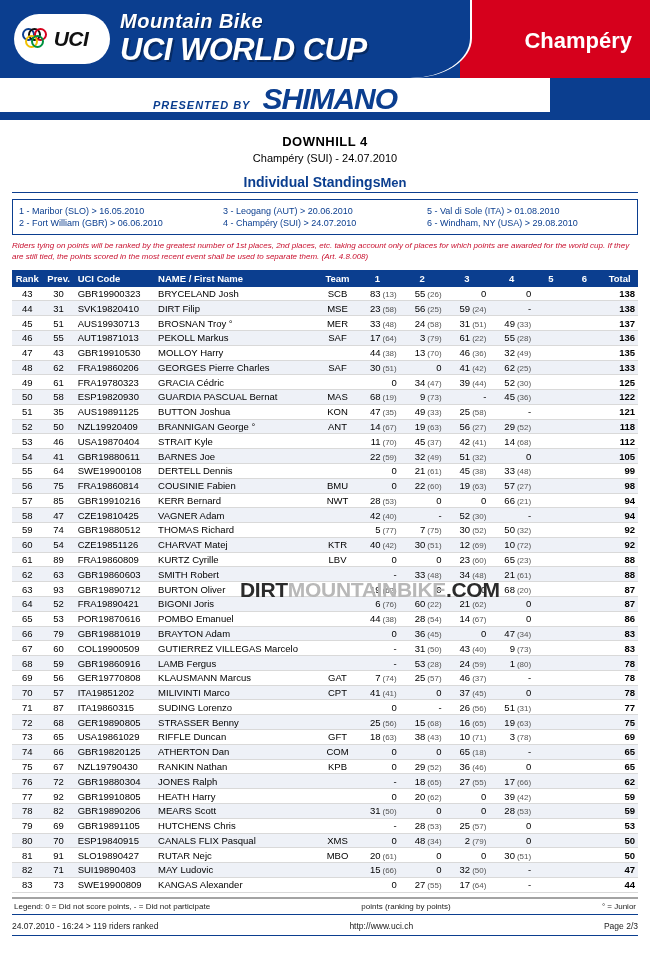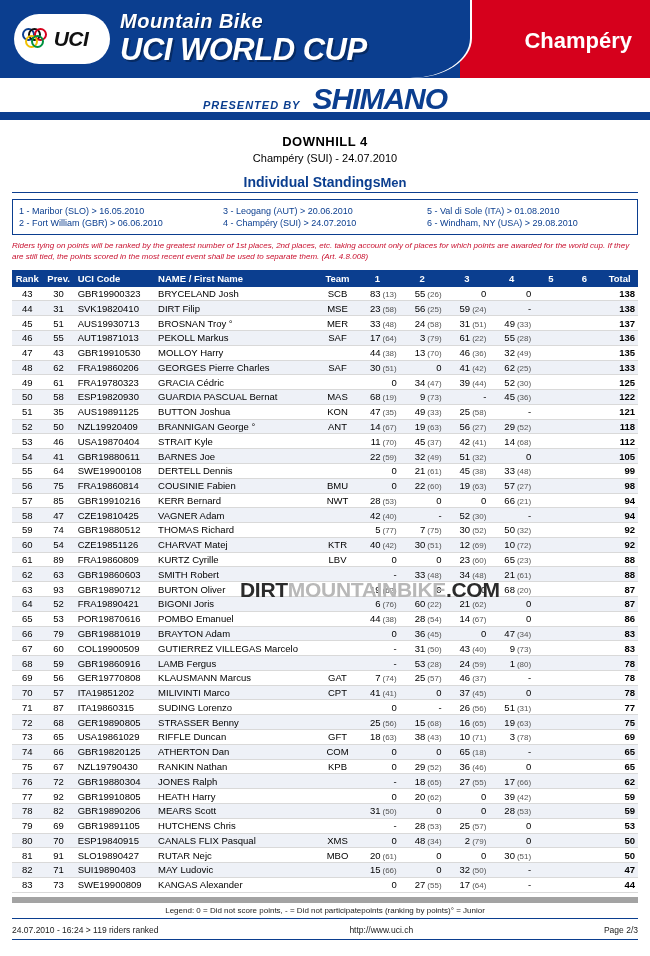--- a/index.html
+++ b/index.html
@@ -107,21 +107,21 @@
     right: 18px;
     top: 28px;
     color: #fff;
     font-weight: bold;
     font-size: 22px;
   }
   .presented {
     position: absolute;
     left: 0;
     top: 78px;
-    width: 650px;
+    width: 550px;
     height: 42px;
     background: #ffffff;
     display: flex;
     align-items: center;
     justify-content: center;
   }
   .presented-inner {
     display: flex;
     align-items: baseline;
     gap: 12px;
@@ -256,25 +256,25 @@
     font-weight: bold;
     letter-spacing: -0.3px;
     pointer-events: none;
   }
   .watermark .dark { color: #2b2b2b; }
   .watermark .light { color: #b8b8b8; }
 
   
   .legend {
     margin: 4px 12px 0 12px;
-    border-top: 6px solid #a3a3a3;
+    border-top: 2px solid #a3a3a3;
     border-bottom: 1px solid #0b3e8f;
     font-size: 8px;
     display: flex;
-    justify-content: center;
+    justify-content: space-between;
     padding: 3px 2px;
     color: #222;
   }
   .footer {
     margin: 6px 12px 0 12px;
     display: flex;
     justify-content: space-between;
     font-size: 8.5px;
     color: #222;
     border-bottom: 1px solid #0b3e8f;

